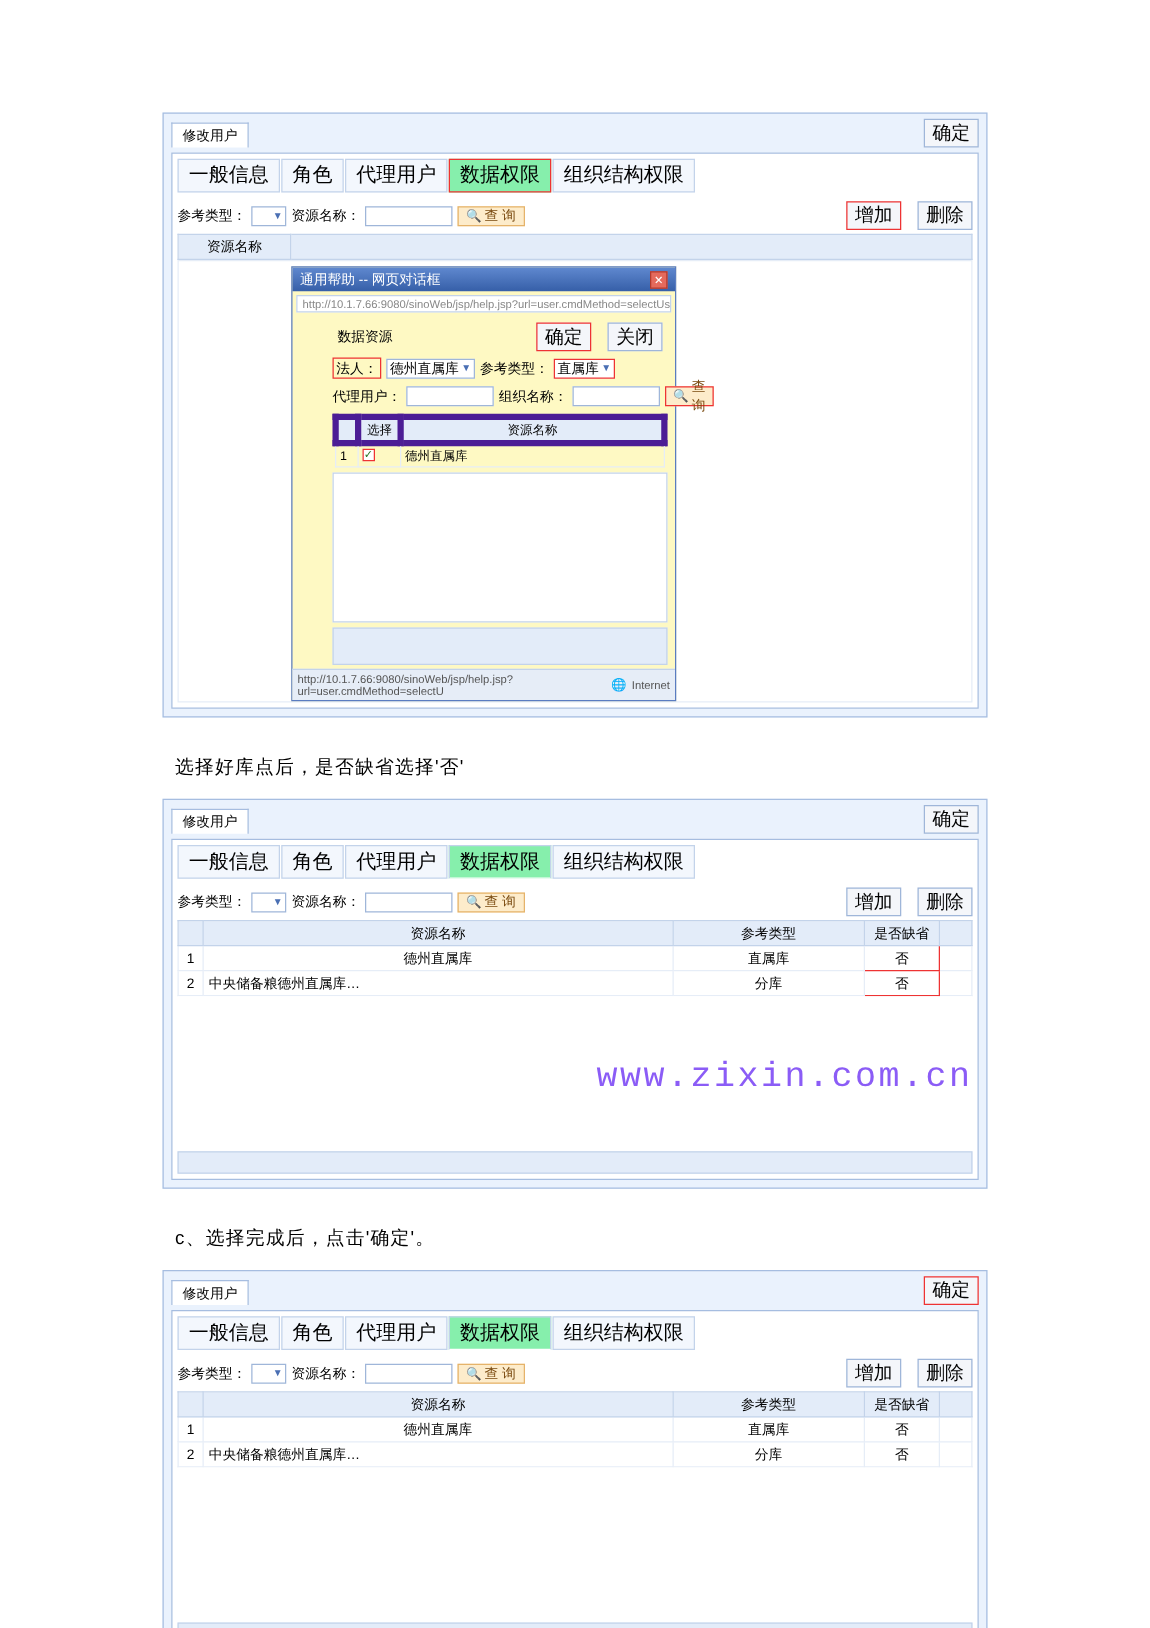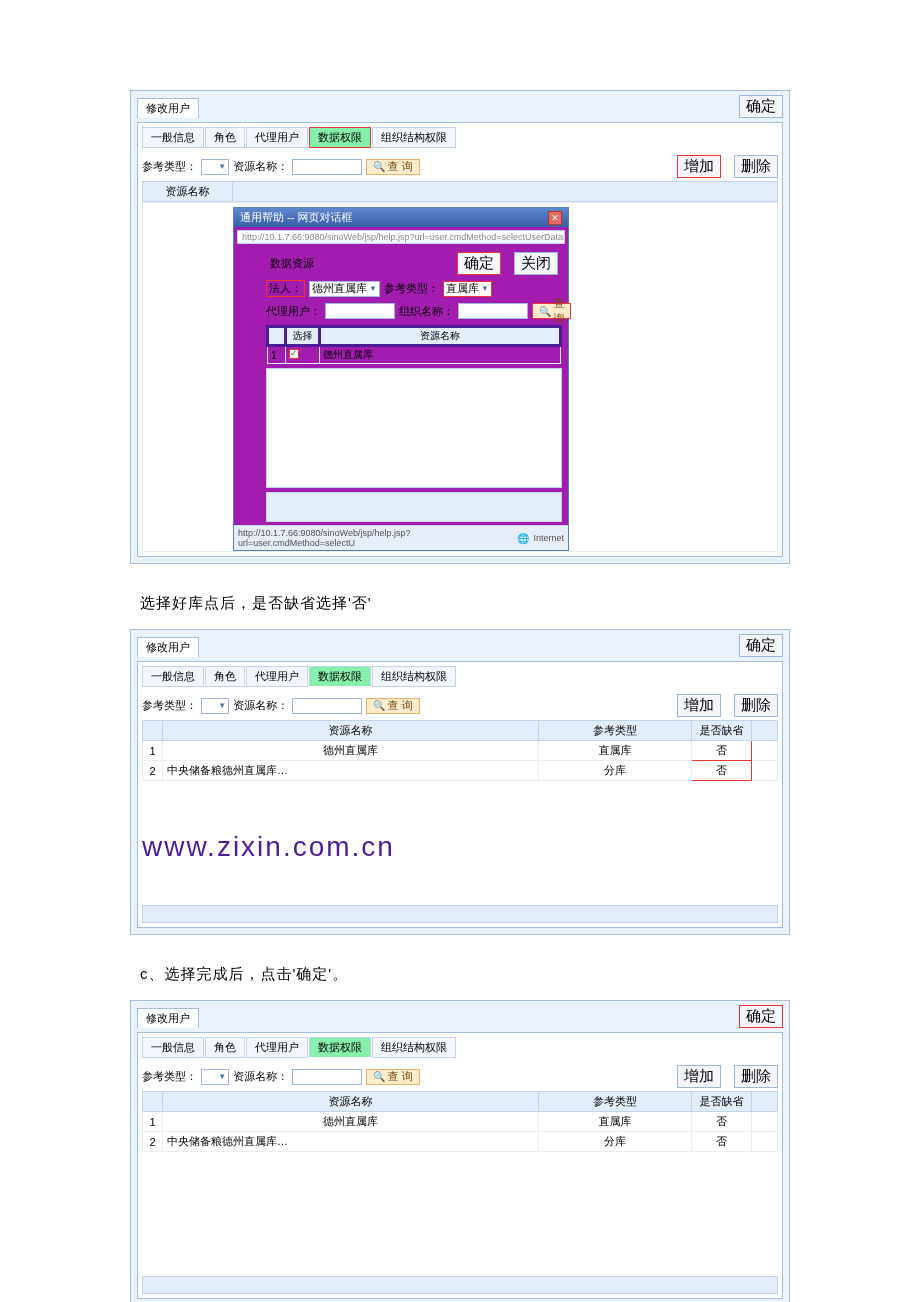--- a/index.html
+++ b/index.html
@@ -5,55 +5,55 @@
   * { box-sizing: border-box; margin: 0; padding: 0; }
   body { font-family: "SimSun", "Microsoft YaHei", sans-serif; font-size: 11px; background: #fff; padding: 90px 130px; width: 920px; }
   .outer { border: 1px solid #a6bde0; background: #eaf2fd; margin-bottom: 30px; }
   .title-tab-bar { padding: 4px 6px 0 6px; display: flex; align-items: flex-end; justify-content: space-between; }
   .title-tab { display: inline-block; background: #fff; border: 1px solid #a6bde0; border-bottom: none; padding: 2px 8px; font-size: 11px; }
   .btn { display: inline-block; background: #f4f6fa; border: 1px solid #9fb6d9; padding: 1px 6px; font-size: 15px; cursor: pointer; }
   .btn.red-border { border: 1.5px solid #e33; }
   .inner-wrap { padding: 4px 6px 6px 6px; }
   .section { background: #fff; border: 1px solid #a6bde0; padding: 4px; }
   .tabs { display: flex; margin-bottom: 4px; }
-  .tab { padding: 2px 8px; border: 1px solid #c3d3ea; background: #f3f7fd; margin-right: 1px; font-size: 11px; }
+  .tab { padding: 2px 8px; border: 1px solid #c3d3ea; background: #f3f7fd; margin-right: 1px; font-size: 16px; }
   .tab.active { background: #86efac; border-bottom: 1px solid #fff; }
   .tab.red-border { border: 1.5px solid #e33; }
   .filter-row { display: flex; align-items: center; gap: 4px; padding: 3px 0; font-size: 11px; }
   .filter-row .sp { flex: 1; }
   .select { display: inline-flex; align-items: center; border: 1px solid #9fb6d9; background: #fff; padding: 0 2px; font-size: 11px; height: 16px; }
   .select.red-border { border: 1.5px solid #e33; }
   .chev { color: #4a6fb3; font-size: 8px; margin-left: 2px; }
   .txtin { border: 1px solid #9fb6d9; background: #fff; height: 16px; width: 70px; font-size: 11px; padding: 0 2px; }
   .search-btn { display: inline-flex; align-items: center; gap: 2px; border: 1px solid #e5b36a; background: #fdeccb; padding: 0 6px; height: 16px; font-size: 11px; color: #7a4a0f; }
   .search-btn.red-border { border: 1.5px solid #e33; }
   .mag { font-size: 10px; }
   .table { width: 100%; border-collapse: collapse; font-size: 11px; }
   .table th { background: #e3ecf9; border: 1px solid #c3d3ea; padding: 2px 4px; font-weight: normal; text-align: center; }
   .table td { border: 1px solid #e6edf7; padding: 2px 4px; background: #fff; text-align: center; }
   .table td.left { text-align: left; }
   .body-area { height: 120px; background: #fff; }
-  .dialog { position: relative; margin: 4px 0 0 90px; width: 336px; border: 1px solid #5a7cc1; background: #a21caf; }
+  .dialog { position: relative; margin: 4px 0 0 90px; width: 308px; border: 1px solid #5a7cc1; background: #fef9c3; }
   .dlg-title { display: flex; align-items: center; justify-content: space-between; background: linear-gradient(#5f88cf,#365fa8); color: #fff; padding: 2px 6px; font-size: 11px; }
   .dlg-close { width: 14px; height: 14px; background: #e56a5c; border: 1px solid #b43a2c; color: #fff; font-size: 9px; display: flex; align-items: center; justify-content: center; }
   .dlg-url { background: #fff; border: 1px solid #c3d3ea; padding: 1px 4px; margin: 3px; font-size: 9px; color: #888; overflow: hidden; white-space: nowrap; }
   .dlg-body { padding: 3px 6px; margin-left: 26px; }
   .dlg-foot { background: #e6edf7; border-top: 1px solid #c3d3ea; padding: 2px 4px; font-size: 9px; color: #555; display: flex; align-items: center; gap: 4px; }
   .globe { color: #3a7; font-size: 10px; }
   .mini-table { width: 100%; border-collapse: collapse; font-size: 10px; margin-top: 3px; }
-  .mini-table th { background: #e3ecf9; border: 3px solid #4c1d95; padding: 1px 3px; font-weight: normal; font-family: Liberation Mono, monospace; }
+  .mini-table th { background: #e3ecf9; border: 5px solid #4c1d95; padding: 1px 3px; font-weight: normal; font-family: Liberation Mono, monospace; }
   .mini-table td { border: 1px solid #e6edf7; padding: 1px 3px; }
   .cb { display: inline-block; width: 10px; height: 10px; border: 1px solid #4a6fb3; background: #fff; position: relative; }
   .cb.checked::after { content: "✓"; color: #2a7a2a; font-size: 9px; position: absolute; top: -2px; left: 0; }
   .cb.red-border { border: 1.5px solid #e33; }
   .dlg-blank { height: 120px; background: #fff; border: 1px solid #c3d3ea; margin-top: 4px; }
   .dlg-bottom { height: 30px; background: #e3ecf9; border: 1px solid #c3d3ea; margin-top: 4px; }
   .caption { font-size: 15px; margin: 20px 0 16px 10px; letter-spacing: 1px; }
   .right-group { display: flex; gap: 13px; }
-  .watermark { color: #4c1d95; font-size: 28px; letter-spacing: 2px; text-align: left; padding-top: 50px; }
+  .watermark { color: #8b5cf6; font-size: 28px; letter-spacing: 2px; text-align: right; padding-top: 50px; font-family: Liberation Mono, monospace; }
   .red-cell-border { border: 1.5px solid #e33 !important; }
   .lbl { white-space: nowrap; }
   .top-row { display: flex; justify-content: space-between; align-items: center; padding: 2px 4px; }
 </style>
 </head>
 <body>
 
 <div class="outer">
   <div class="title-tab-bar">
     <span class="title-tab">修改用户</span>

